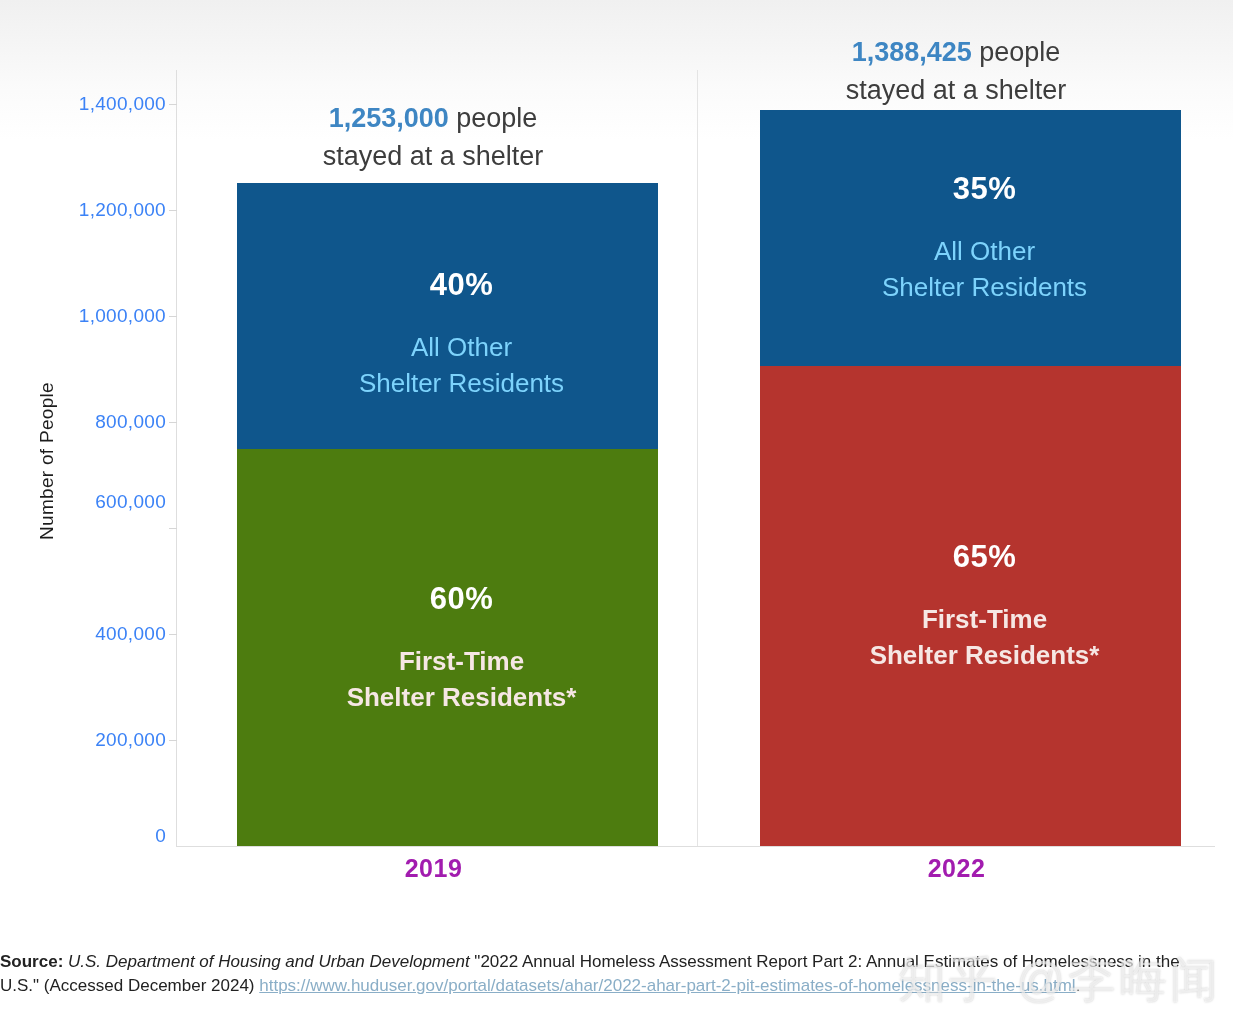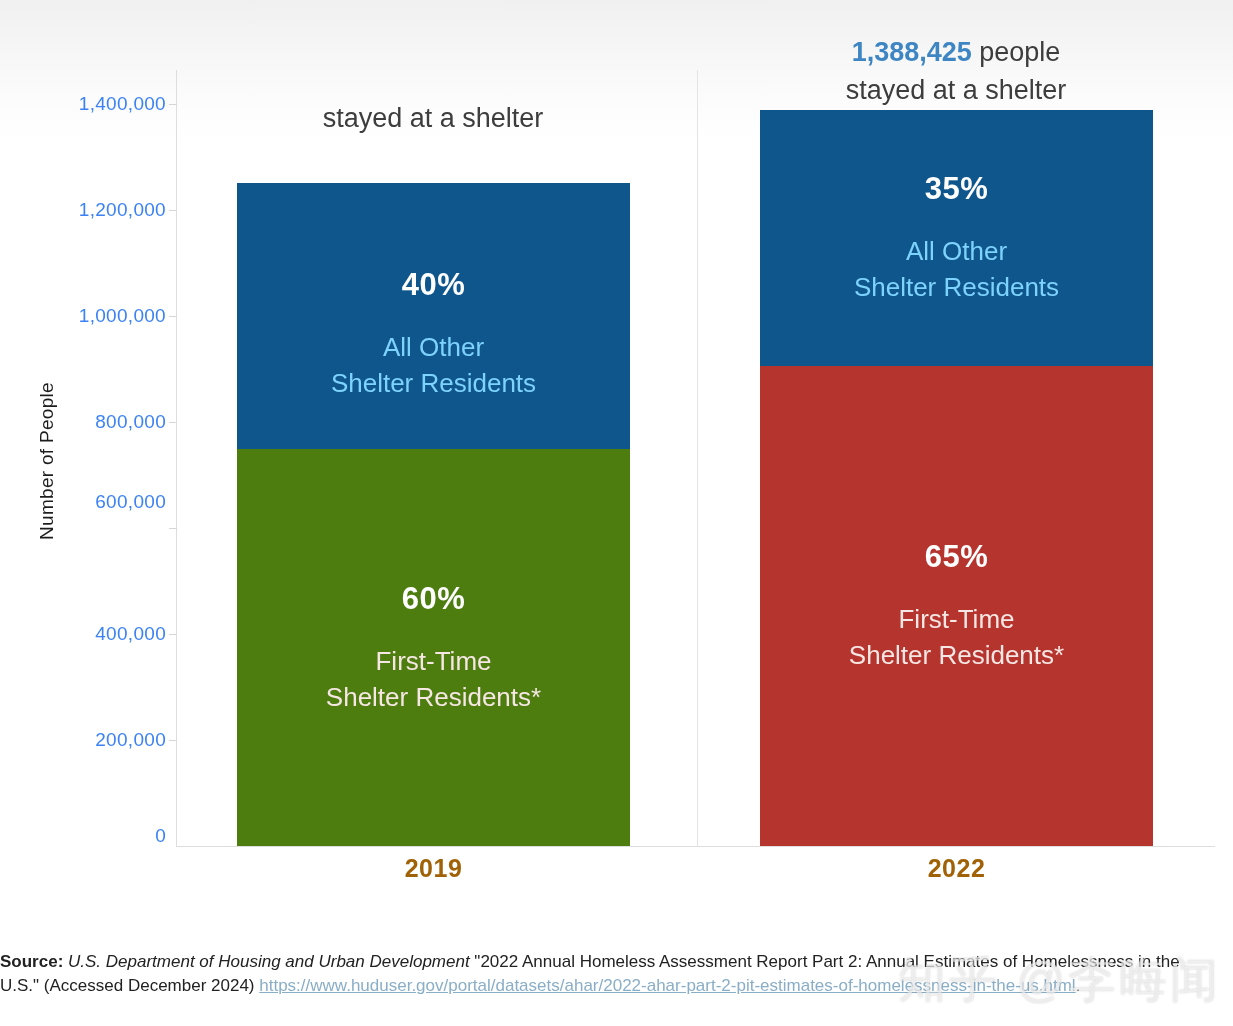--- a/index.html
+++ b/index.html
@@ -14,26 +14,26 @@
   .chart-divider{position:absolute;left:697px;top:70px;width:1px;height:776px;background:#e4e4e4;}
   .x-baseline{position:absolute;left:176px;top:846px;width:1039px;height:1px;background:#dedede;}
   .y-tick{position:absolute;left:0;width:166px;text-align:right;font-size:19px;color:#3b82f6;letter-spacing:0.3px;}
   .tm{position:absolute;left:169px;width:8px;height:1px;background:#d6d6d6;}
   .y-title{position:absolute;left:36px;top:365px;height:192px;font-size:19px;color:#1d1d1d;
     writing-mode:vertical-rl;transform:rotate(180deg);text-align:center;letter-spacing:0.3px;}
   
   .annotation{position:absolute;width:520px;text-align:center;font-size:27px;line-height:38px;color:#3d3d3d;}
   .annotation .num{font-weight:700;}
   
-  .seg{position:absolute;width:393px;display:flex;flex-direction:column;align-items:center;justify-content:center;text-align:center;}
+  .seg{position:absolute;width:393px;display:flex;flex-direction:column;align-items:center;justify-content:center;text-align:center;padding-left:28px;}
   .seg-pct{font-size:31px;font-weight:700;color:#ffffff;line-height:36px;margin-bottom:26px;letter-spacing:0.5px;}
   .seg-line{font-size:26px;line-height:36px;}
   .seg-blue .seg-line{color:#7dd3fc;}
-  .seg-red .seg-line{color:#f6e7e4;}
-  .year-label{position:absolute;top:854px;width:393px;text-align:center;font-size:25px;font-weight:700;color:#a16207;letter-spacing:0.5px;}
+  .seg-red .seg-line{color:#f6e7e4;font-weight:bold;}
+  .year-label{position:absolute;top:854px;width:393px;text-align:center;font-size:25px;font-weight:700;color:#a21caf;letter-spacing:0.5px;}
   
   .source{position:absolute;left:0;top:950px;width:1218px;font-size:17px;line-height:24px;color:#222222;}
   .source .src-label{font-weight:700;}
   .source .src-org{font-style:italic;}
   .source a{text-decoration:underline;cursor:pointer;}
   
   .watermark{position:absolute;right:12px;top:948px;font-size:48px;letter-spacing:3px;
     color:rgba(255,255,255,0.62);text-shadow:0 0 2px rgba(110,110,110,0.38);white-space:nowrap;}
 </style>
 </head>
@@ -60,20 +60,21 @@
 
   <div class="tm" style="top:104px"></div>
   <div class="tm" style="top:210px"></div>
   <div class="tm" style="top:316px"></div>
   <div class="tm" style="top:422px"></div>
   <div class="tm" style="top:528px"></div>
   <div class="tm" style="top:634px"></div>
   <div class="tm" style="top:740px"></div>
 
   <div class="annotation" style="left:173px;top:99px">
+    <div><span class="num" style="color:#3e86c3">1,253,000</span><span> people</span></div>
     <div>stayed at a shelter</div>
   </div>
 
   <div class="annotation" style="left:696px;top:33px">
     <div><span class="num" style="color:#3e86c3">1,388,425</span><span> people</span></div>
     <div>stayed at a shelter</div>
   </div>
 
   <div class="seg seg-blue" style="left:237px;top:183px;height:302px;background:#0f568c">
     <div class="seg-pct">40%</div>

